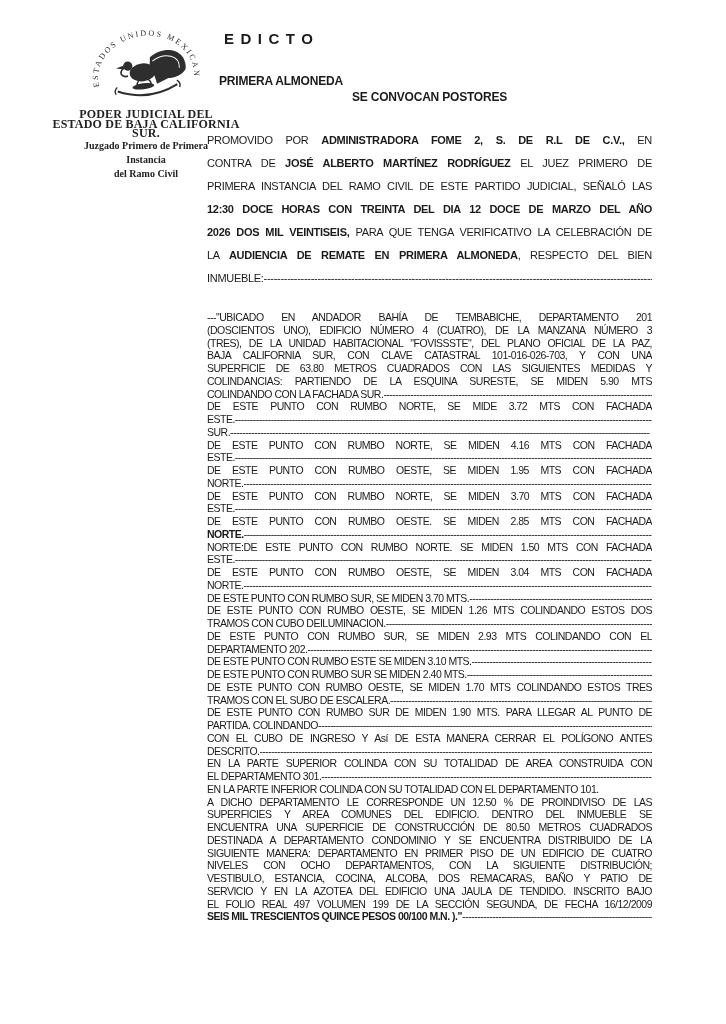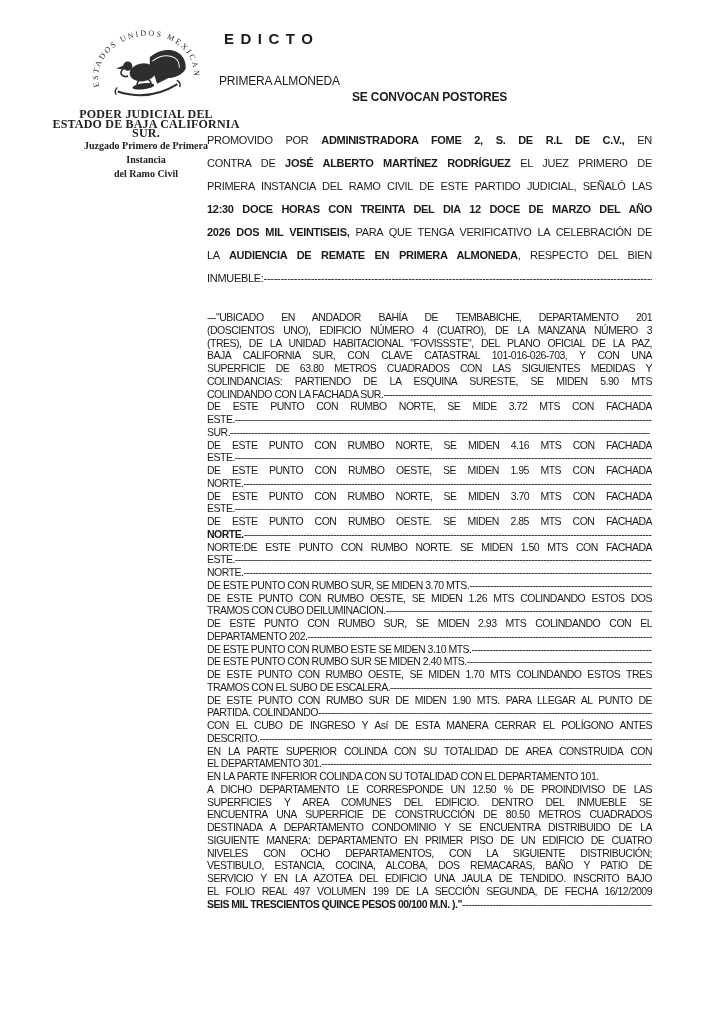--- a/index.html
+++ b/index.html
@@ -16,21 +16,21 @@
   }
   .court-small { font-size:12px; letter-spacing:.2px; line-height:9.5px; font-weight:600; }
   .court-big   { font-size:10px; font-weight:bold; line-height:14px; }
   
   .doc-title {
     position:absolute; left:224px; top:30px; width:415px; text-align:left;
     font-weight:bold; font-size:15px; letter-spacing:6.5px;
   }
   .almoneda {
     position:absolute; left:207px; top:74px; width:445px;
-    font-weight:normal; font-size:12px; letter-spacing:-.2px;padding-left:12px;
+    font-weight:bold; font-size:12px; letter-spacing:-.2px;padding-left:12px;
   }
   .convocan {
     position:absolute; left:207px; top:90px; width:445px; text-align:center;
     font-weight:bold; font-size:12px; letter-spacing:-.2px;
   }
   .intro {
     position:absolute; left:207px; top:129px; width:445px;
     font-size:11px; letter-spacing:-.3px;
   }
   .intro .line { height:23px; line-height:23px; }
@@ -116,20 +116,21 @@
       <div class="line just"><span>DE ESTE PUNTO CON RUMBO NORTE, SE MIDEN 4.16 MTS CON FACHADA</span></div>
       <div class="line fill"><span>ESTE.</span><span>--------------------------------------------------------------------------------------------------------------------------------------------</span></div>
       <div class="line just"><span>DE ESTE PUNTO CON RUMBO OESTE, SE MIDEN 1.95 MTS CON FACHADA</span></div>
       <div class="line fill"><span>NORTE.</span><span>--------------------------------------------------------------------------------------------------------------------------------------------</span></div>
       <div class="line just"><span>DE ESTE PUNTO CON RUMBO NORTE, SE MIDEN 3.70 MTS CON FACHADA</span></div>
       <div class="line fill"><span>ESTE.</span><span>--------------------------------------------------------------------------------------------------------------------------------------------</span></div>
       <div class="line just"><span>DE ESTE PUNTO CON RUMBO OESTE. SE MIDEN 2.85 MTS CON FACHADA</span></div>
       <div class="line fill"><span class="b">NORTE.</span><span>--------------------------------------------------------------------------------------------------------------------------------------------</span></div>
       <div class="line just"><span>NORTE:DE ESTE PUNTO CON RUMBO NORTE. SE MIDEN 1.50 MTS CON FACHADA</span></div>
       <div class="line fill"><span>ESTE.</span><span>--------------------------------------------------------------------------------------------------------------------------------------------</span></div>
+      <div class="line just"><span>DE ESTE PUNTO CON RUMBO OESTE, SE MIDEN 3.04 MTS CON FACHADA</span></div>
       <div class="line fill"><span>NORTE.</span><span>--------------------------------------------------------------------------------------------------------------------------------------------</span></div>
       <div class="line fill"><span>DE ESTE PUNTO CON RUMBO SUR, SE MIDEN 3.70 MTS.</span><span>--------------------------------------------------------------------------------------------------------------------------------------------</span></div>
       <div class="line just"><span>DE ESTE PUNTO CON RUMBO OESTE, SE MIDEN 1.26 MTS COLINDANDO ESTOS DOS</span></div>
       <div class="line fill"><span>TRAMOS CON CUBO DEILUMINACION.</span><span>--------------------------------------------------------------------------------------------------------------------------------------------</span></div>
       <div class="line just"><span>DE ESTE PUNTO CON RUMBO SUR, SE MIDEN 2.93 MTS COLINDANDO CON EL</span></div>
       <div class="line fill"><span>DEPARTAMENTO 202.</span><span>--------------------------------------------------------------------------------------------------------------------------------------------</span></div>
       <div class="line fill"><span>DE ESTE PUNTO CON RUMBO ESTE SE MIDEN 3.10 MTS.</span><span>--------------------------------------------------------------------------------------------------------------------------------------------</span></div>
       <div class="line fill"><span>DE ESTE PUNTO CON RUMBO SUR SE MIDEN 2.40 MTS.</span><span>--------------------------------------------------------------------------------------------------------------------------------------------</span></div>
       <div class="line just"><span>DE ESTE PUNTO CON RUMBO OESTE, SE MIDEN 1.70 MTS COLINDANDO ESTOS TRES</span></div>
       <div class="line fill"><span>TRAMOS CON EL SUBO DE ESCALERA.</span><span>--------------------------------------------------------------------------------------------------------------------------------------------</span></div>

